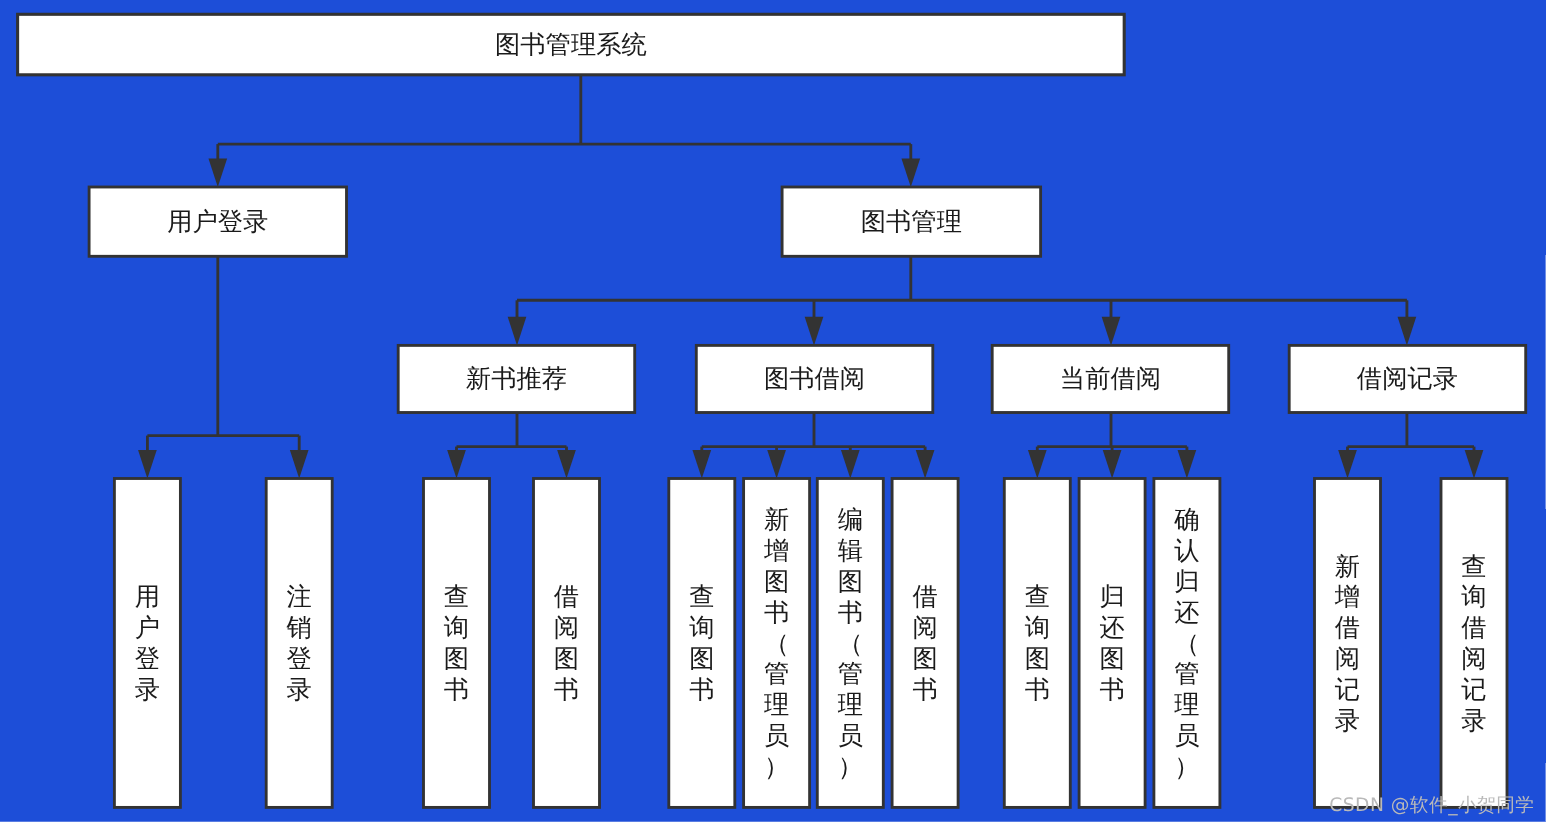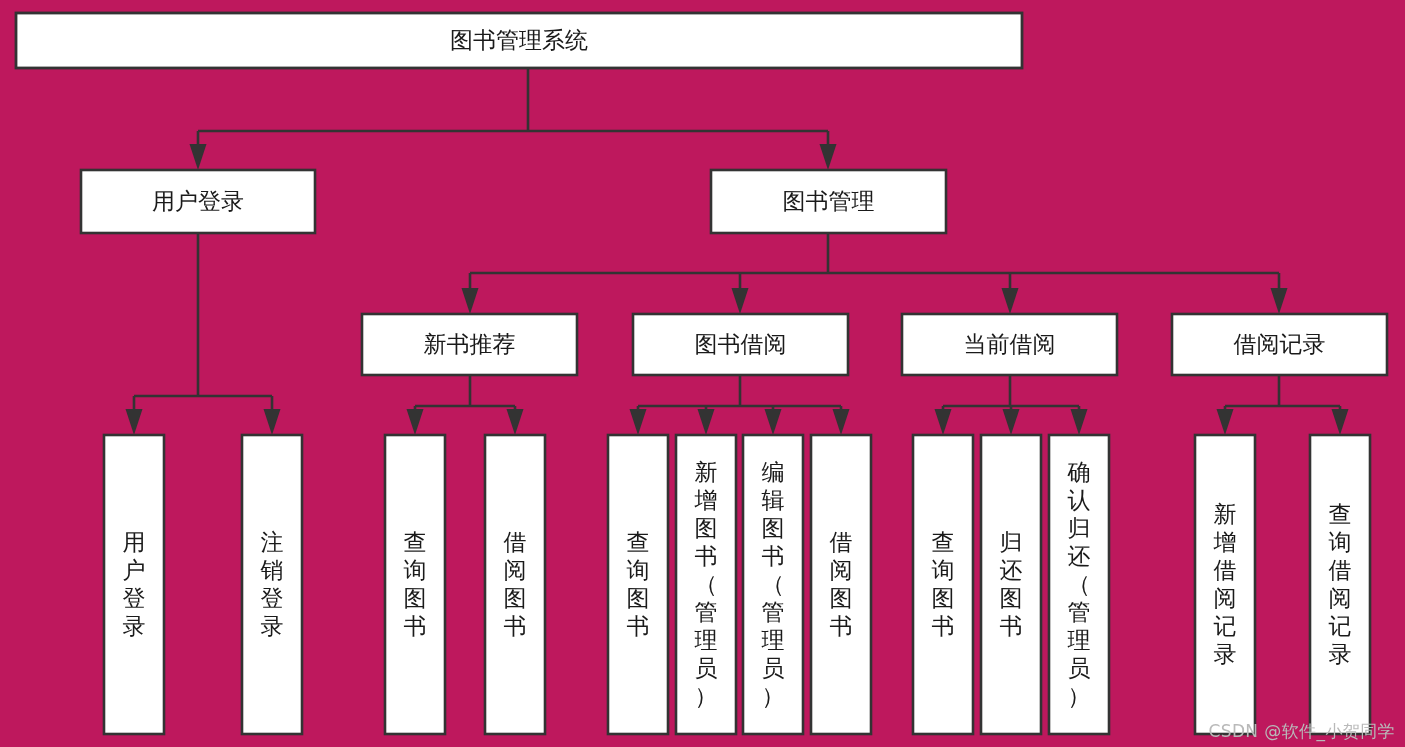--- a/index.html
+++ b/index.html
@@ -11,21 +11,21 @@
   body {
     width: 1405px;
     height: 747px;
     font-family: "DejaVu Sans", "Liberation Sans", sans-serif;
     overflow: hidden;
   }
   #diagram-root {
     position: relative;
     width: 1405px;
     height: 747px;
-    background: #be185d;
+    background: #1d4ed8;
   }
   svg.diagram-canvas {
     position: absolute;
     top: 0;
     left: 0;
     width: 1405px;
     height: 747px;
     display: block;
   }
   .node-rect {

